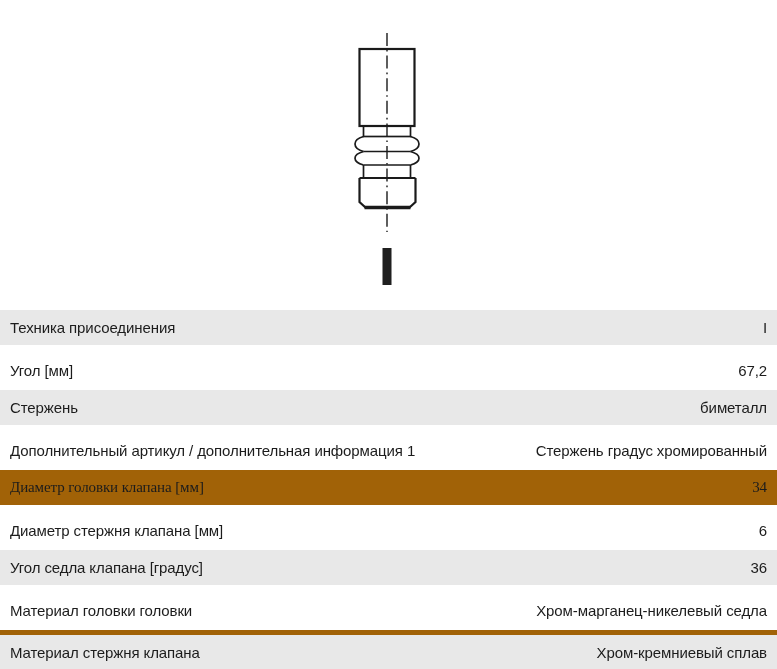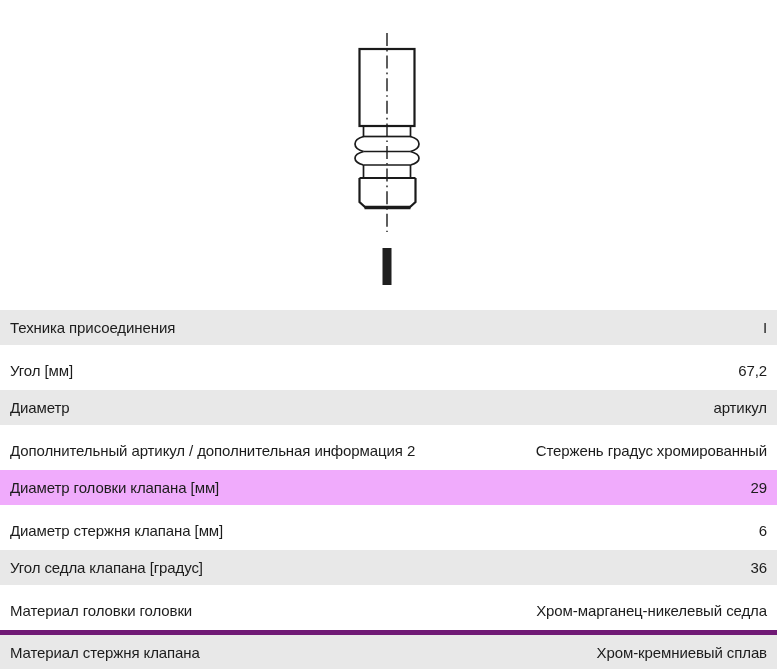--- a/index.html
+++ b/index.html
@@ -32,21 +32,21 @@
     padding: 0 10px;
     font-size: 15px;
     letter-spacing: -0.1px;
     background: #ffffff;
   }
   .spec-row.alt {
     border-bottom: 5px solid #ffffff;
   }
   .spec-row.alt.last {
     border-bottom: none;
-    border-top: 5px solid #701a75;
+    border-top: 5px solid #a16207;
   }
   .spec-label { white-space: nowrap; }
   .spec-value { white-space: nowrap; text-align: right; }
 </style>
 </head>
 <body>
 
 <div id="page">
 
   <div id="drawing-area">
@@ -91,30 +91,30 @@
   <div id="spec-table">
       <div class="spec-row alt" style="background: rgb(232, 232, 232);">
       <span class="spec-label">Техника присоединения</span>
       <span class="spec-value">I</span>
     </div>
       <div class="spec-row">
       <span class="spec-label">Угол [мм]</span>
       <span class="spec-value">67,2</span>
     </div>
       <div class="spec-row alt" style="background: rgb(232, 232, 232);">
-      <span class="spec-label">Диаметр</span>
-      <span class="spec-value">артикул</span>
+      <span class="spec-label">Стержень</span>
+      <span class="spec-value">биметалл</span>
     </div>
       <div class="spec-row">
-      <span class="spec-label">Дополнительный артикул / дополнительная информация 2</span>
+      <span class="spec-label">Дополнительный артикул / дополнительная информация 1</span>
       <span class="spec-value">Стержень градус хромированный</span>
     </div>
-      <div class="spec-row alt" style="background: #f0abfc;">
+      <div class="spec-row alt" style="background: #a16207; font-family: Liberation Serif, serif;">
       <span class="spec-label">Диаметр головки клапана [мм]</span>
-      <span class="spec-value">29</span>
+      <span class="spec-value">34</span>
     </div>
       <div class="spec-row">
       <span class="spec-label">Диаметр стержня клапана [мм]</span>
       <span class="spec-value">6</span>
     </div>
       <div class="spec-row alt" style="background: rgb(232, 232, 232);">
       <span class="spec-label">Угол седла клапана [градус]</span>
       <span class="spec-value">36</span>
     </div>
       <div class="spec-row">

